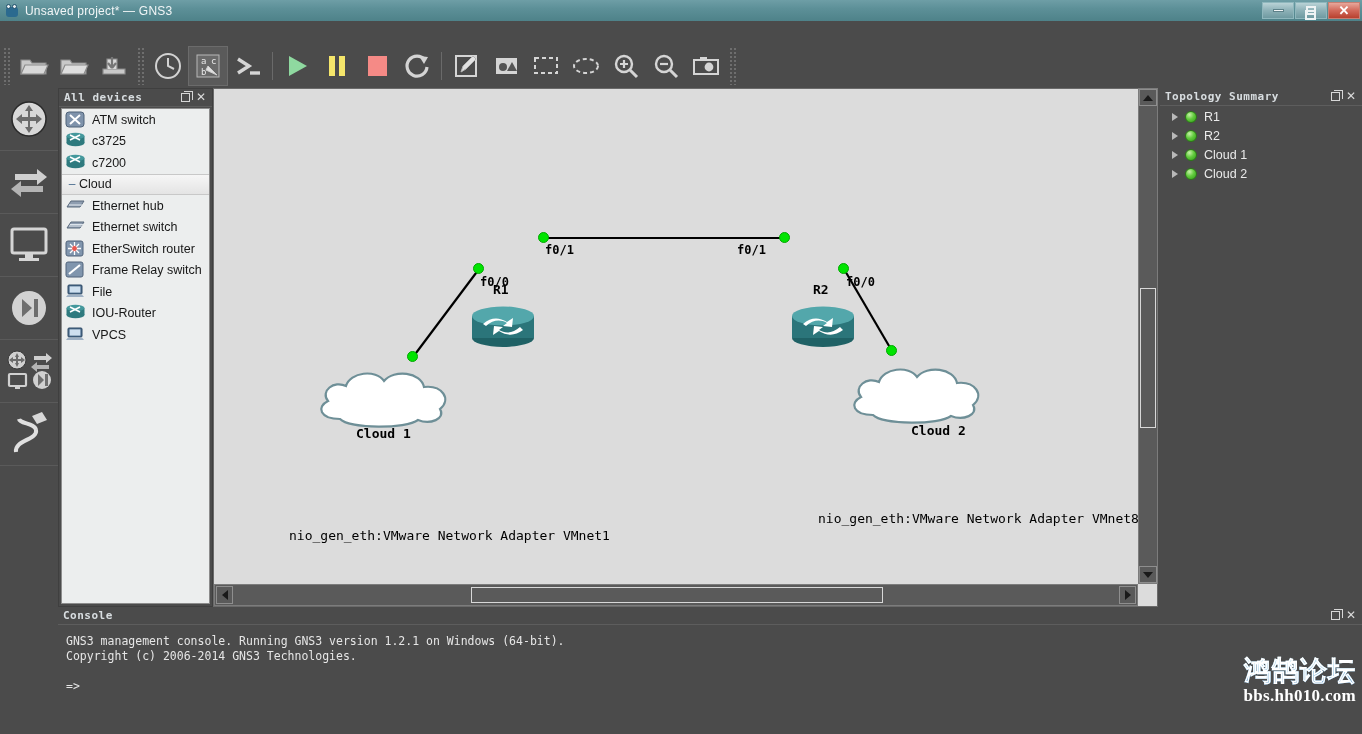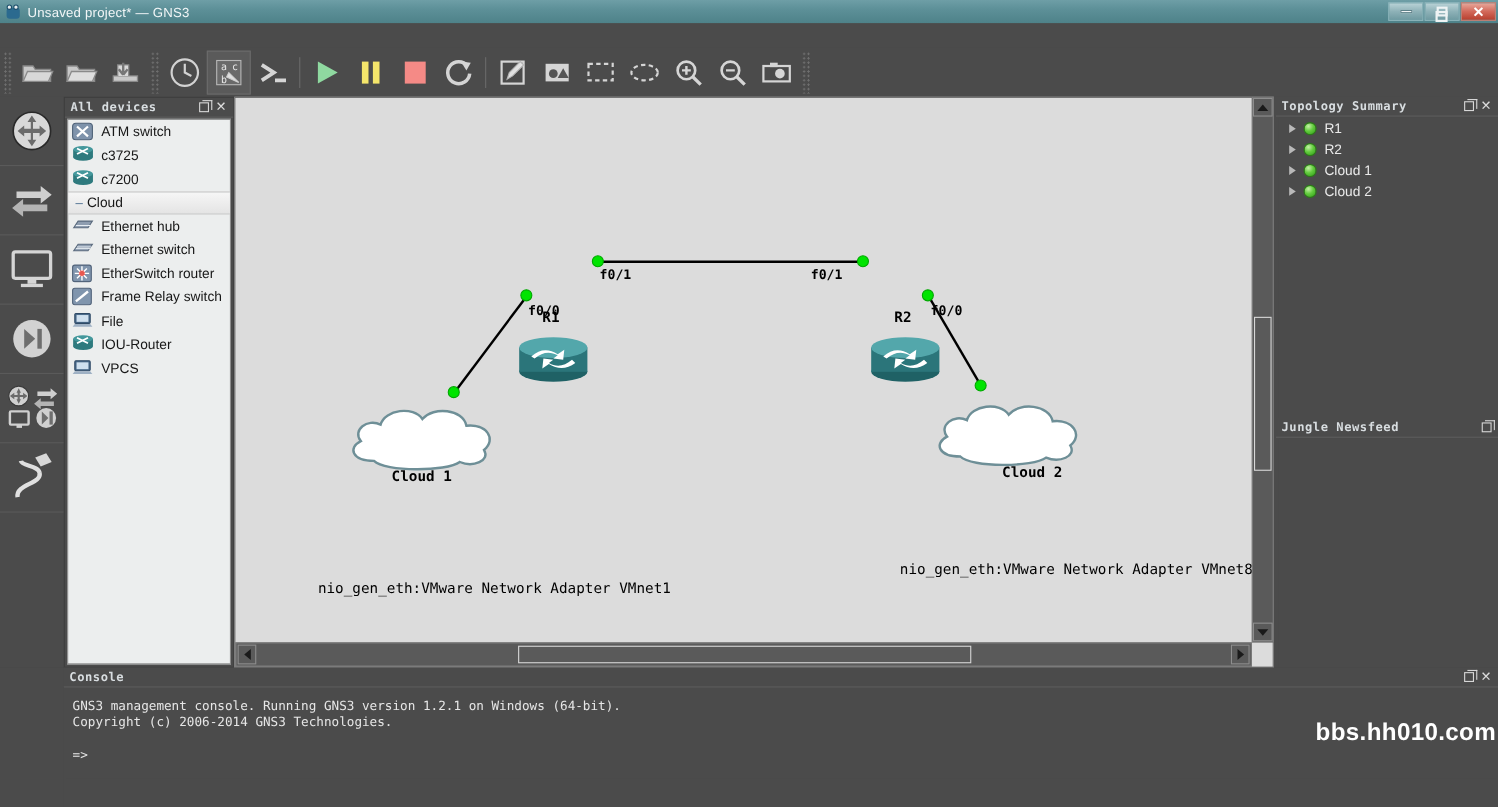--- a/index.html
+++ b/index.html
@@ -228,21 +228,21 @@
   
   .watermark { position:absolute; left:1196px; top:656px; width:160px; text-align:right; }
   .wm-cn {
     font-family:"DejaVu Sans", sans-serif; font-size:27px; font-weight:bold;
     letter-spacing:1px; line-height:30px;
     background: linear-gradient(to bottom, #bfe2f2 0%, #4aa3d8 45%, #1f6fb5 100%);
     -webkit-background-clip:text; background-clip:text; color:transparent;
     -webkit-text-stroke:0.6px #ffffff;
   }
   .wm-url {
-    font-family:Liberation Sans, sans-serif; font-size:22px; font-weight:bold;
+    font-family:Liberation Serif, serif; font-size:17px; font-weight:bold;
     color:#ffffff; line-height:20px; letter-spacing:.3px;
   }
   .bottom-strip { position:absolute; left:0; top:607px; width:58px; height:127px; background:#4b4b4b; }
 </style>
 </head>
 <body>
 
 <div class="app">
 
   <div class="titlebar">
@@ -669,43 +669,35 @@
         <span>Cloud 1</span>
       </div>
       <div class="sum-row">
         <span class="sum-arrow"></span>
         <span class="led"></span>
         <span>Cloud 2</span>
       </div>
     </div>
   </div>
 
-  <div class="dock-right-bottom">
-    <div class="dock-title">
-      <span class="dock-title-text">Jungle Newsfeed</span>
-      <div class="dock-btns">
-        <div class="dock-float"></div>
-      </div>
-    </div>
-    <div class="newsfeed-body"></div>
-  </div>
 
   <div class="console-dock">
     <div class="dock-title">
       <span class="dock-title-text">Console</span>
       <div class="dock-btns">
         <div class="dock-float"></div>
         <span class="dock-close">✕</span>
       </div>
     </div>
     <div class="console-body">
       <div class="console-line">GNS3 management console. Running GNS3 version 1.2.1 on Windows (64-bit).</div>
       <div class="console-line">Copyright (c) 2006-2014 GNS3 Technologies.</div>
       <div class="console-line">&nbsp;</div>
       <div class="console-line">=&gt;</div>
     </div>
   </div>
 
   <div class="watermark">
+    <div class="wm-cn">鸿鹄论坛</div>
     <div class="wm-url">bbs.hh010.com</div>
   </div>
 
 </div>
 
 </body></html>

